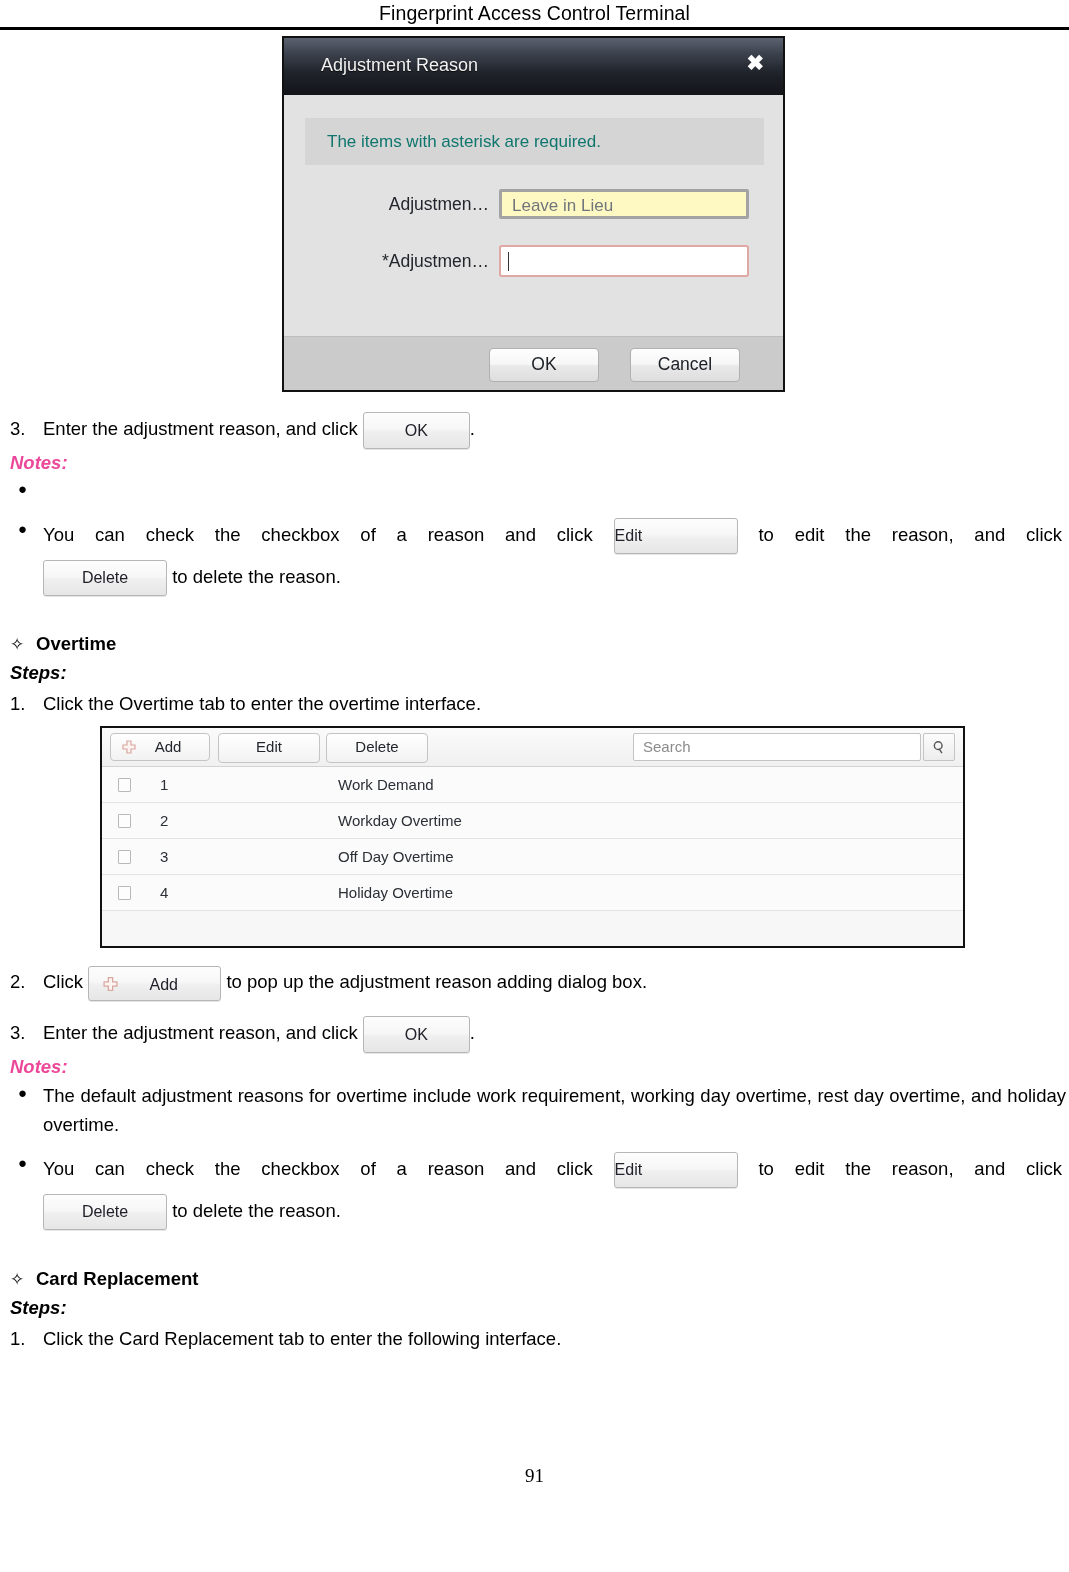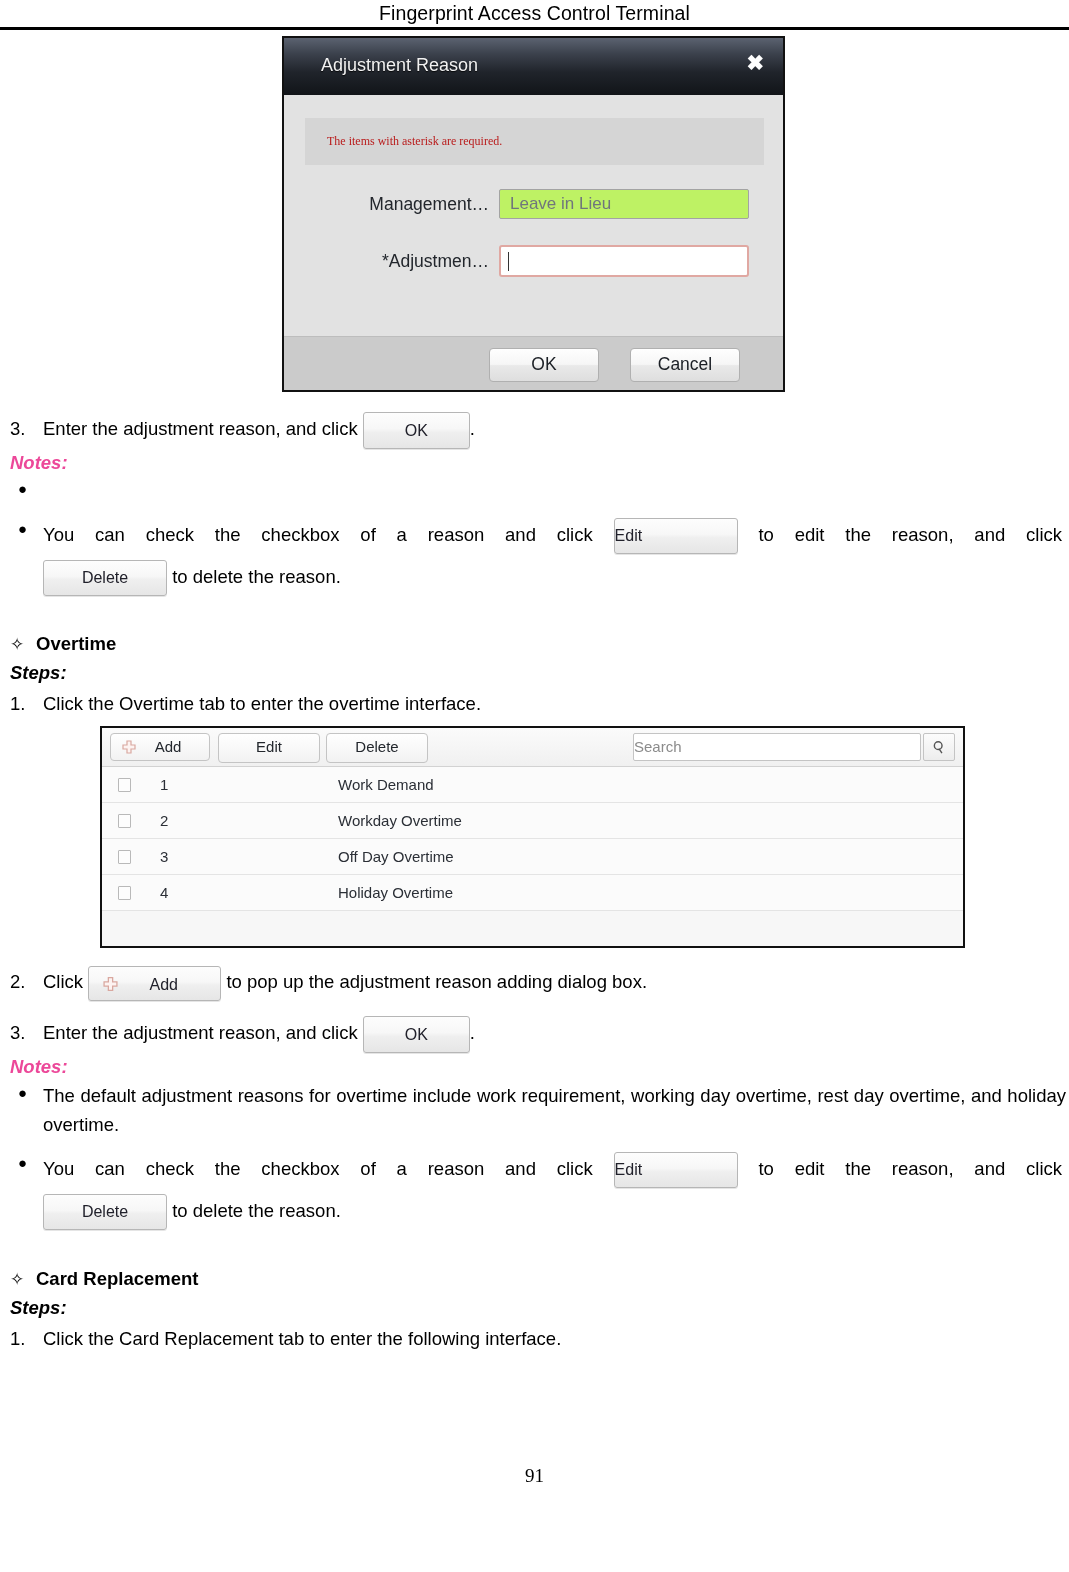--- a/index.html
+++ b/index.html
@@ -177,47 +177,46 @@
     background: #e2e2e2;
     position: relative;
   }
   .dlg-notice {
     position: absolute;
     left: 21px;
     top: 23px;
     width: 459px;
     height: 47px;
     background: #d5d5d5;
-    color: #b91c1c;
-    font-size: 12px;
+    color: #0f766e;
+    font-size: 17px;
     display: flex;
     align-items: center;
     padding-left: 22px;
     box-sizing: border-box;
-    font-family: Liberation Serif, serif;
   }
   .dlg-field {
     position: absolute;
     display: flex;
     align-items: center;
   }
   .dlg-field-label {
     width: 175px;
     flex: 0 0 175px;
     text-align: right;
     padding-right: 10px;
     box-sizing: border-box;
     font-size: 17.5px;
     color: #22262c;
   }
   .dlg-input-ro {
     width: 250px;
     height: 30px;
-    background: #bef264;
-    border: 1px solid #a3a3a3;
+    background: #fef9c3;
+    border: 3px solid #a3a3a3;
     border-radius: 2px;
     box-sizing: border-box;
     font-size: 17px;
     color: #70767c;
     padding-left: 10px;
     line-height: 28px;
   }
   .dlg-input-req {
     width: 250px;
     height: 32px;
@@ -305,20 +304,21 @@
     top: 5px;
     width: 288px;
     height: 28px;
     background: #ffffff;
     border: 1px solid #c4c4c4;
     border-radius: 2px;
     box-sizing: border-box;
     font-size: 15px;
     color: #8b8b8b;
     line-height: 26px;
+    padding-left: 9px;
   }
   .tb-search-btn {
     position: absolute;
     right: 8px;
     top: 5px;
     width: 32px;
     height: 28px;
     background: linear-gradient(to bottom,#fcfcfc,#ededed);
     border: 1px solid #c4c4c4;
     border-radius: 2px;
@@ -387,21 +387,21 @@
 
   <div class="dlg-title">
     <span class="dlg-title-text">Adjustment Reason</span>
     <span class="dlg-close">✖</span>
   </div>
 
   <div class="dlg-body">
     <div class="dlg-notice">The items with asterisk are required.</div>
 
     <div class="dlg-field" style="left:40px; top:94px;">
-      <span class="dlg-field-label">Management…</span>
+      <span class="dlg-field-label">Adjustmen…</span>
       <span class="dlg-input-ro">Leave in Lieu</span>
     </div>
 
     <div class="dlg-field" style="left:40px; top:150px;">
       <span class="dlg-field-label">*Adjustmen…</span>
       <span class="dlg-input-req">
         <span class="caret"></span>
       </span>
     </div>
   </div>

